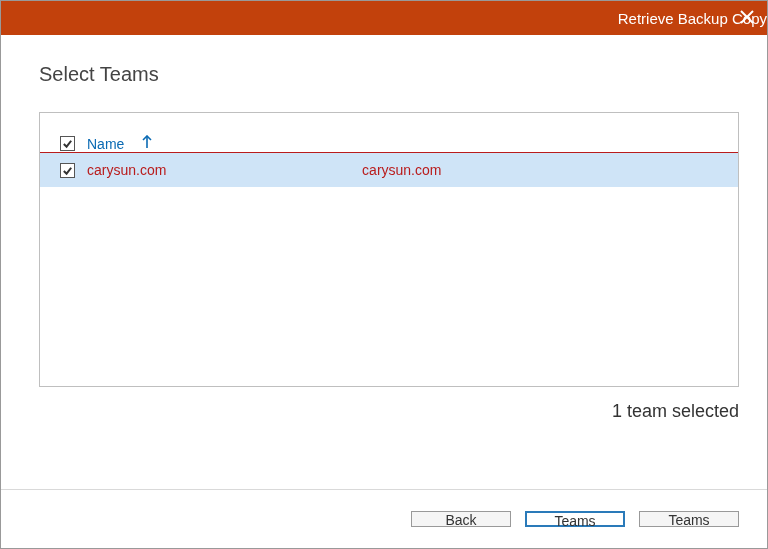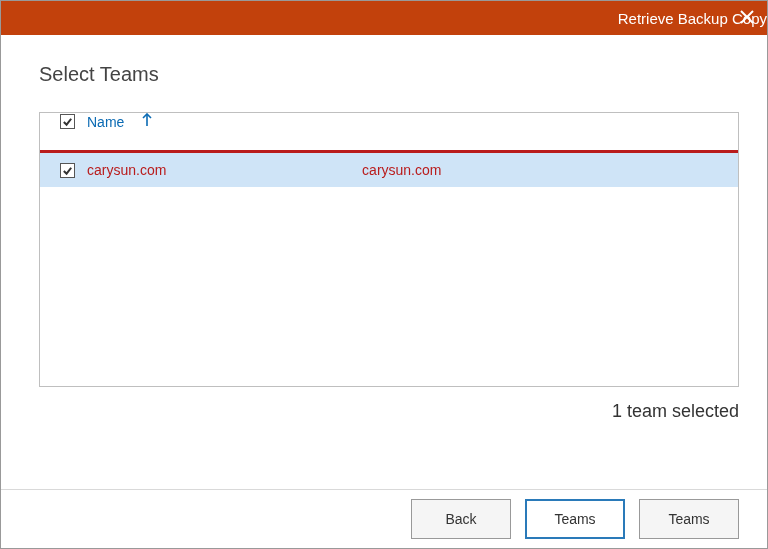--- a/index.html
+++ b/index.html
@@ -4,37 +4,37 @@
   <style>
     * { box-sizing: border-box; margin: 0; padding: 0; }
     html, body { width: 768px; height: 549px; font-family: "Segoe UI", Arial, sans-serif; font-size: 14px; color: #333; background: #fff; overflow: hidden; }
     .window { width: 768px; height: 549px; display: flex; flex-direction: column; border: 1px solid #999; background: #fff; }
     .titlebar { background: #c2410c; color: #fff; height: 34px; display: flex; align-items: center; justify-content: flex-end; position: relative; font-size: 15px; font-weight: 400; }
     .titlebar .close { position: absolute; right: 0; top: 0; width: 40px; height: 34px; display: flex; align-items: center; justify-content: center; cursor: pointer; }
     .titlebar .close svg { width: 14px; height: 14px; stroke: #fff; stroke-width: 2; }
     .content { flex: 1; padding: 28px 28px 10px 38px; display: flex; flex-direction: column; }
     .page-heading { font-size: 20px; font-weight: 400; color: #444; margin-bottom: 26px; }
     .grid { border: 1px solid #bfbfbf; height: 275px; display: flex; flex-direction: column; background: #fff; }
-    .grid-header { display: flex; height: 40px; border-bottom: 3px solid #b91c1c; align-items: flex-start; }
+    .grid-header { display: flex; height: 40px; border-bottom: 1px solid #b91c1c; align-items: flex-end; }
     .col-name { width: 45%; display: flex; align-items: center; padding-left: 20px; gap: 12px; }
     .col-desc { width: 55%; display: flex; align-items: center; padding-left: 8px; border-left: 1px solid #e6e6e6; height: 100%; }
     .hdr-label { color: #0a6ab3; font-size: 14px; }
     .sort-icon { color: #0a6ab3; margin-left: 6px; }
     .sort-icon svg { width: 10px; height: 14px; stroke: #0a6ab3; fill: #0a6ab3; }
     .checkbox { width: 15px; height: 15px; border: 1px solid #555; display: inline-flex; align-items: center; justify-content: center; background: #fff; cursor: pointer; flex-shrink: 0; }
     .checkbox svg { width: 11px; height: 11px; stroke: #333; stroke-width: 2.2; fill: none; }
     .grid-body { flex: 1; overflow: auto; }
     .grid-row { display: flex; height: 34px; align-items: center; }
     .grid-row.selected { background: #cfe4f7; }
     .grid-row .col-desc { border-left: none; }
     .cell-text { color: #b91c1c; font-size: 14px; }
     .status-line { text-align: right; margin-top: 14px; font-size: 18px; color: #333; }
     .footer-sep { border-top: 1px solid #d9d9d9; margin-top: auto; }
     .footer { height: 58px; display: flex; justify-content: flex-end; align-items: center; gap: 14px; padding-right: 28px; }
-    .btn { width: 100px; height: 40px; border: 1px solid #999; background: #f5f5f5; font-size: 14px; color: #333; cursor: pointer; }
+    .btn { width: 100px; height: 16px; border: 1px solid #999; background: #f5f5f5; font-size: 14px; color: #333; cursor: pointer; }
     .btn.primary { border: 2px solid #2a7ab9; background: #fff; }
   </style>
 </head>
 <body>
 
 <div class="window">
 
   <div class="titlebar">
     <span>Retrieve Backup Copy</span>
     <div class="close">

